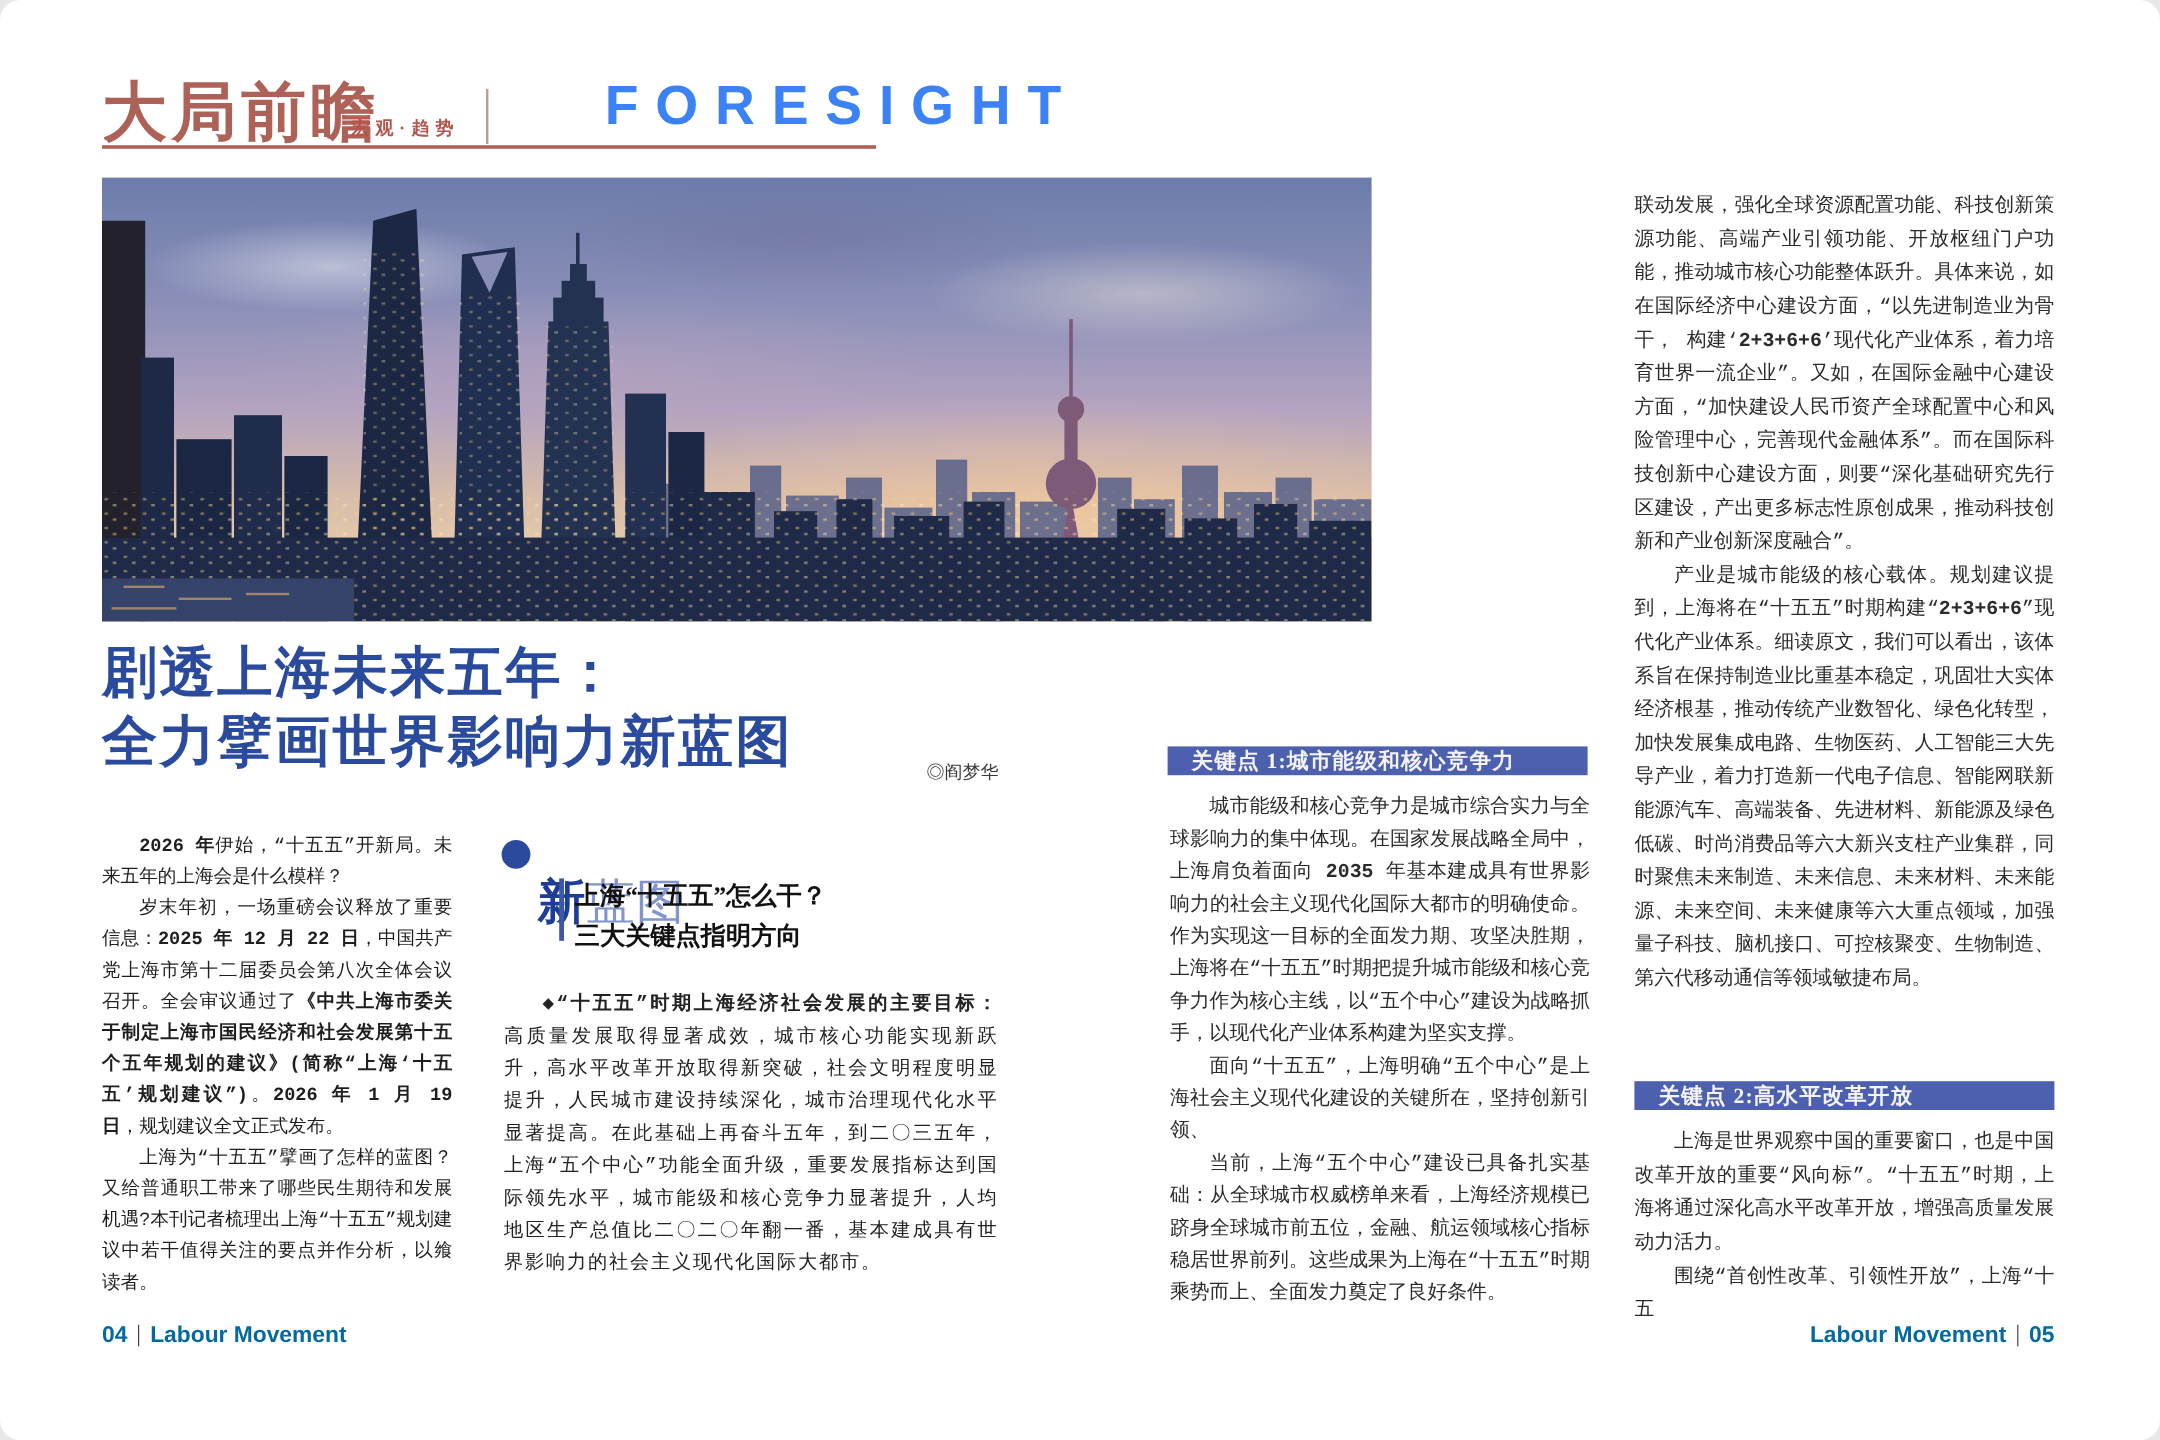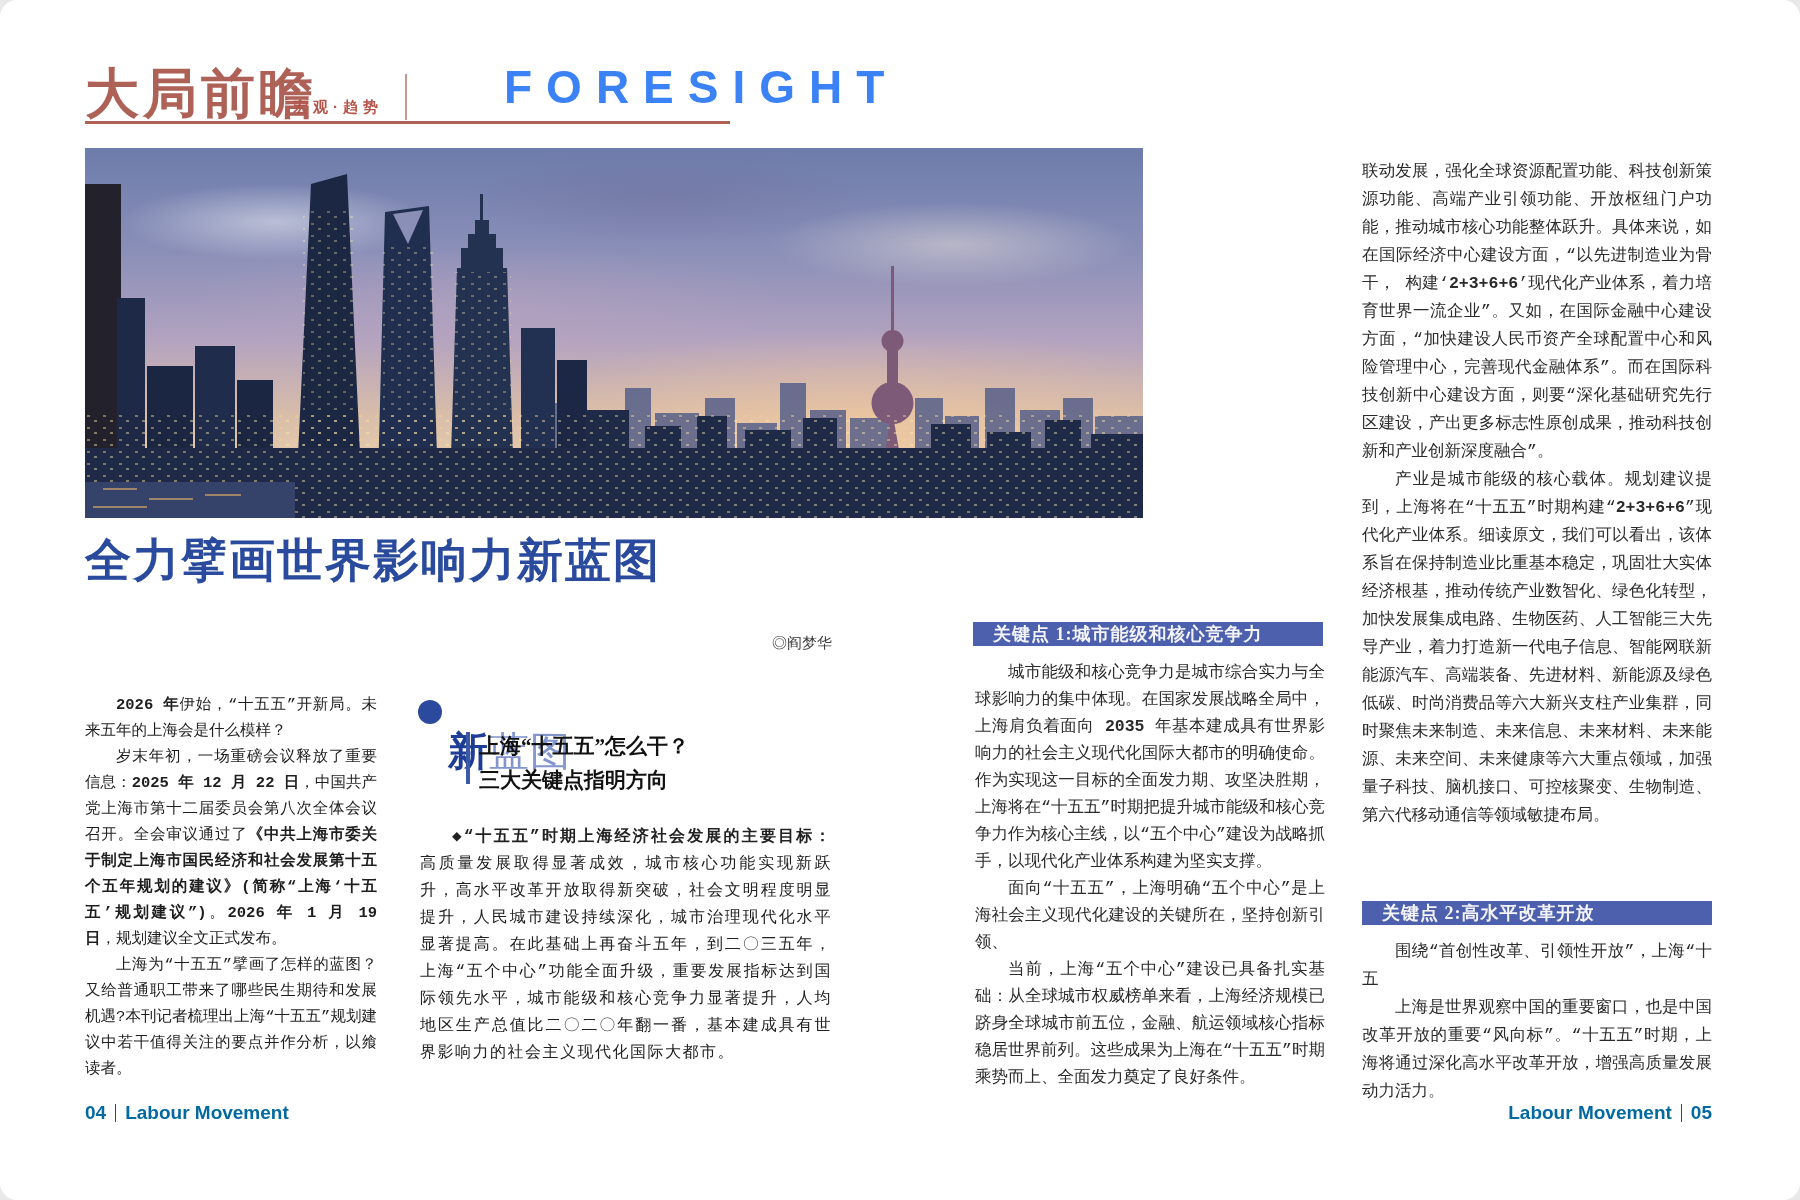--- a/index.html
+++ b/index.html
@@ -167,20 +167,21 @@
           <rect x="18" y="340" width="34" height="2"></rect>
             <rect x="64" y="350" width="44" height="2"></rect>
           <rect x="8" y="358" width="54" height="2"></rect>
             <rect x="120" y="346" width="36" height="2"></rect>
         </g>
       </g>
     </svg>
   </div>
 
   <div class="headline">
+    <div>剧透上海未来五年：</div>
     <div>全力擘画世界影响力新蓝图</div>
   </div>
   <div class="byline">◎阎梦华</div>
 
   <div class="col col1">
     <p><span class="b">2026 年</span><span>伊始，“十五五”开新局。未来五年的上海会是什么模样？</span></p>
     <p><span>岁末年初，一场重磅会议释放了重要信息：</span><span class="b">2025 年 12 月 22 日</span><span>，中国共产党上海市第十二届委员会第八次全体会议召开。全会审议通过了</span><span class="b">《中共上海市委关于制定上海市国民经济和社会发展第十五个五年规划的建议》(简称“上海‘十五五’规划建议”)</span><span>。</span><span class="b">2026 年 1 月 19 日</span><span>，规划建议全文正式发布。</span></p>
     <p><span>上海为“十五五”擘画了怎样的蓝图？又给普通职工带来了哪些民生期待和发展机遇?本刊记者梳理出上海“十五五”规划建议中若干值得关注的要点并作分析，以飨读者。</span></p>
   </div>
 
@@ -204,22 +205,22 @@
     <p><span>面向“十五五”，上海明确“五个中心”是上海社会主义现代化建设的关键所在，坚持创新引领、</span></p>
     <p><span>当前，上海“五个中心”建设已具备扎实基础：从全球城市权威榜单来看，上海经济规模已跻身全球城市前五位，金融、航运领域核心指标稳居世界前列。这些成果为上海在“十五五”时期乘势而上、全面发力奠定了良好条件。</span></p>
   </div>
 
   <div class="col col4a sansbody">
     <p class="noindent"><span>联动发展，强化全球资源配置功能、科技创新策源功能、高端产业引领功能、开放枢纽门户功能，推动城市核心功能整体跃升。具体来说，如在国际经济中心建设方面，“以先进制造业为骨干， 构建‘</span><span class="b">2+3+6+6</span><span>’现代化产业体系，着力培育世界一流企业”。又如，在国际金融中心建设方面，“加快建设人民币资产全球配置中心和风险管理中心，完善现代金融体系”。而在国际科技创新中心建设方面，则要“深化基础研究先行区建设，产出更多标志性原创成果，推动科技创新和产业创新深度融合”。</span></p>
     <p><span>产业是城市能级的核心载体。规划建议提到，上海将在“十五五”时期构建“</span><span class="b">2+3+6+6</span><span>”现代化产业体系。细读原文，我们可以看出，该体系旨在保持制造业比重基本稳定，巩固壮大实体经济根基，推动传统产业数智化、绿色化转型，加快发展集成电路、生物医药、人工智能三大先导产业，着力打造新一代电子信息、智能网联新能源汽车、高端装备、先进材料、新能源及绿色低碳、时尚消费品等六大新兴支柱产业集群，同时聚焦未来制造、未来信息、未来材料、未来能源、未来空间、未来健康等六大重点领域，加强量子科技、脑机接口、可控核聚变、生物制造、第六代移动通信等领域敏捷布局。</span></p>
   </div>
   <div class="keybar bar2">关键点 2:高水平改革开放</div>
   <div class="col col4b sansbody">
+    <p><span>上海是世界观察中国的重要窗口，也是中国改革开放的重要“风向标”。“十五五”时期，上海将通过深化高水平改革开放，增强高质量发展动力活力。</span></p>
     <p><span>围绕“首创性改革、引领性开放”，上海“十五</span></p>
-    <p><span>上海是世界观察中国的重要窗口，也是中国改革开放的重要“风向标”。“十五五”时期，上海将通过深化高水平改革开放，增强高质量发展动力活力。</span></p>
   </div>
 
   <div class="footer f-left">
     <span>04</span>
     <span class="f-sep"></span>
     <span>Labour  Movement</span>
   </div>
   <div class="footer f-right">
     <span>Labour  Movement</span>
     <span class="f-sep"></span>

